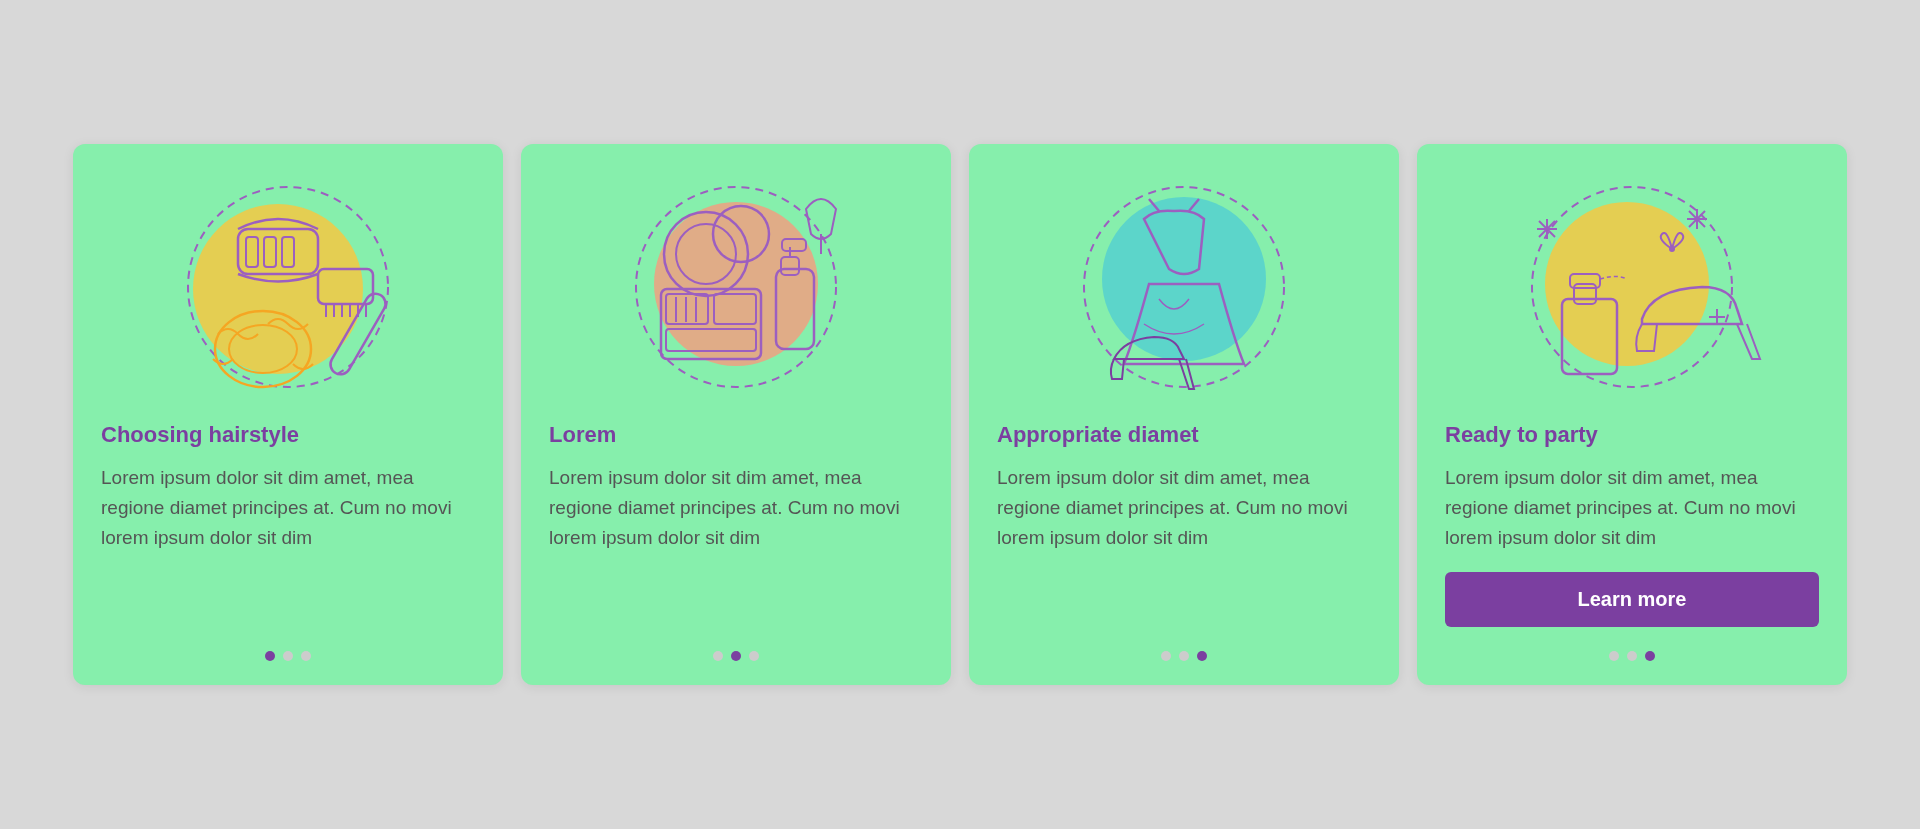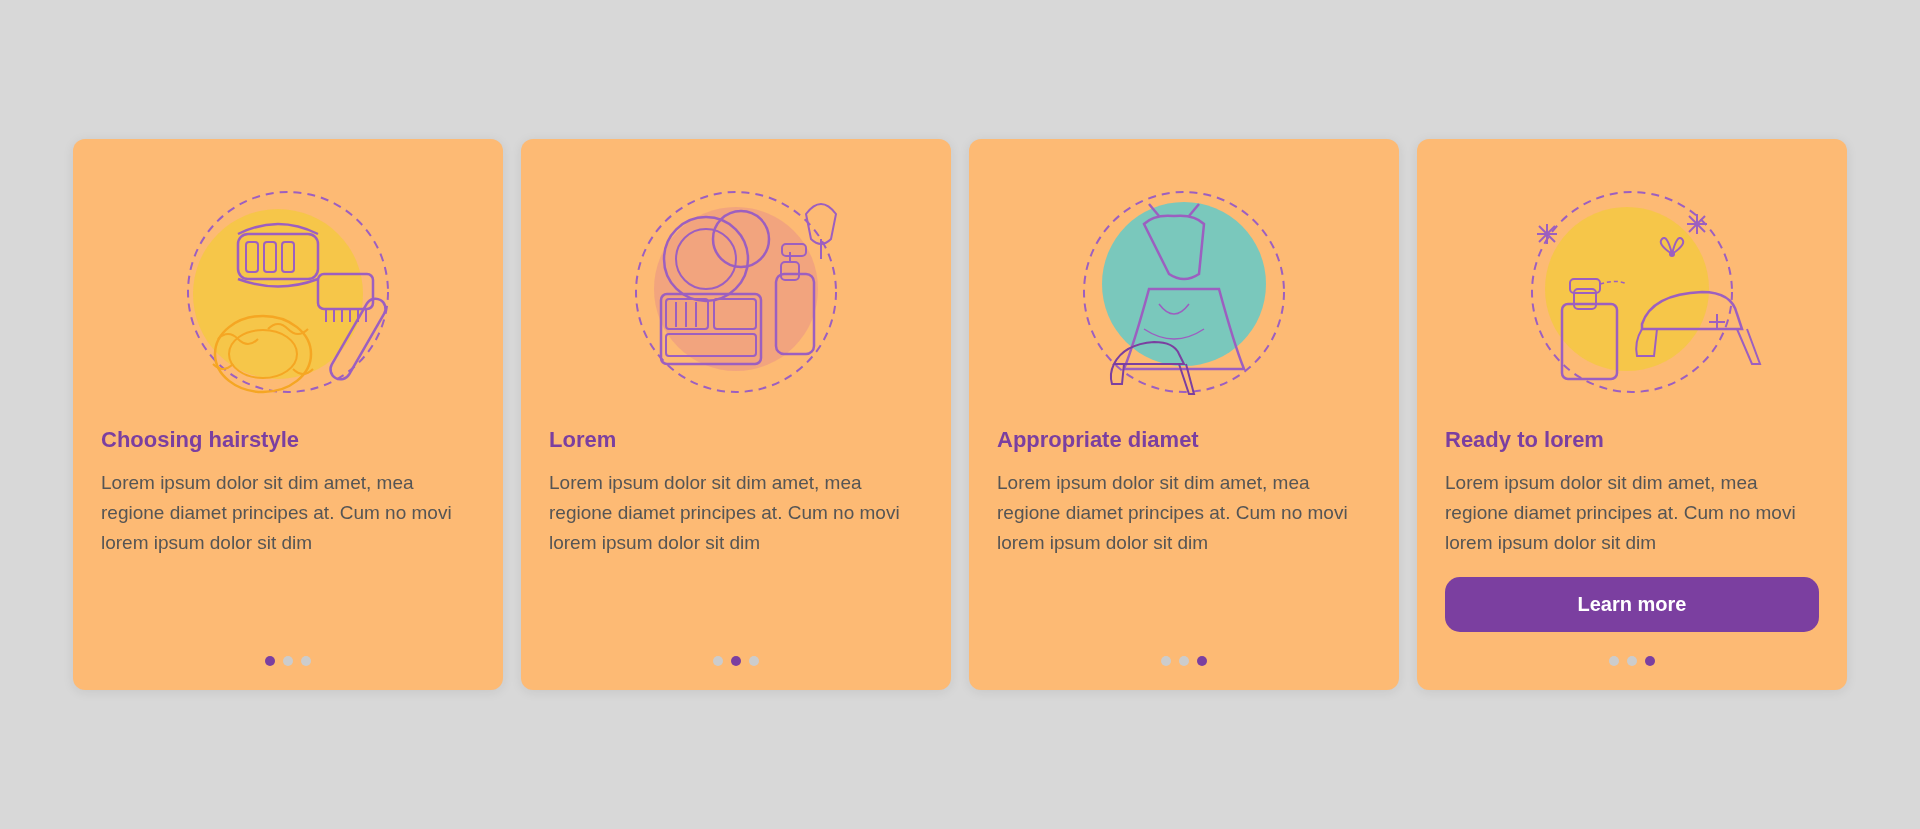--- a/index.html
+++ b/index.html
@@ -15,23 +15,23 @@
     }
 
     .cards-container {
       display: flex;
       gap: 18px;
       padding: 30px;
     }
 
     .card {
       width: 430px;
-      background: #fdba74;
+      background: #86efac;
       border-radius: 12px;
-      padding: 40px 28px 24px 28px;
+      padding: 30px 28px 24px 28px;
       display: flex;
       flex-direction: column;
       align-items: flex-start;
       box-shadow: 0 2px 12px rgba(0,0,0,0.08);
       position: relative;
     }
 
     .card-illustration {
       width: 100%;
       display: flex;
@@ -75,21 +75,21 @@
 
     .dot.active {
       background: #7b3fa0;
     }
 
     .learn-more-btn {
       width: 100%;
       background: #7b3fa0;
       color: #ffffff;
       border: none;
-      border-radius: 15px;
+      border-radius: 6px;
       padding: 16px 0;
       font-size: 20px;
       font-weight: 700;
       cursor: pointer;
       margin-bottom: 14px;
       text-align: center;
     }
 
     
     svg {
@@ -264,21 +264,21 @@
           <path d="M115,65 L130,100 L138,100 L125,65" fill="none" stroke="#9c5fc0" stroke-width="2"></path>
         </g>
 
         <g transform="translate(170,55)">
           <path d="M0,15 Q-15,5 -10,0 Q-5,-5 0,15" fill="none" stroke="#9c5fc0" stroke-width="2"></path>
           <path d="M0,15 Q15,5 10,0 Q5,-5 0,15" fill="none" stroke="#9c5fc0" stroke-width="2"></path>
           <circle cx="0" cy="15" r="3" fill="#9c5fc0"></circle>
         </g>
       </svg>
     </div>
-    <div class="card-title">Ready to lorem</div>
+    <div class="card-title">Ready to party</div>
     <div class="card-body">Lorem ipsum dolor sit dim amet, mea regione diamet principes at. Cum no movi lorem ipsum dolor sit dim</div>
     <button class="learn-more-btn">Learn more</button>
     <div class="dots-row">
       <div class="dot"></div>
       <div class="dot"></div>
       <div class="dot active"></div>
     </div>
   </div>
 
 </div>

